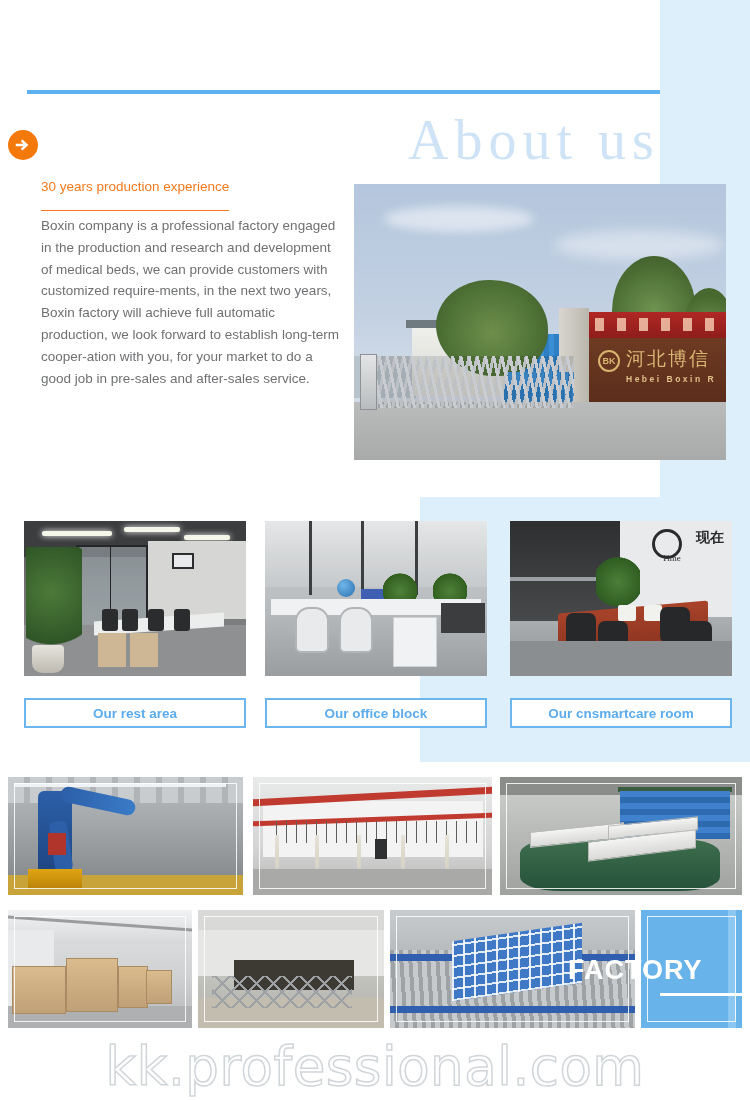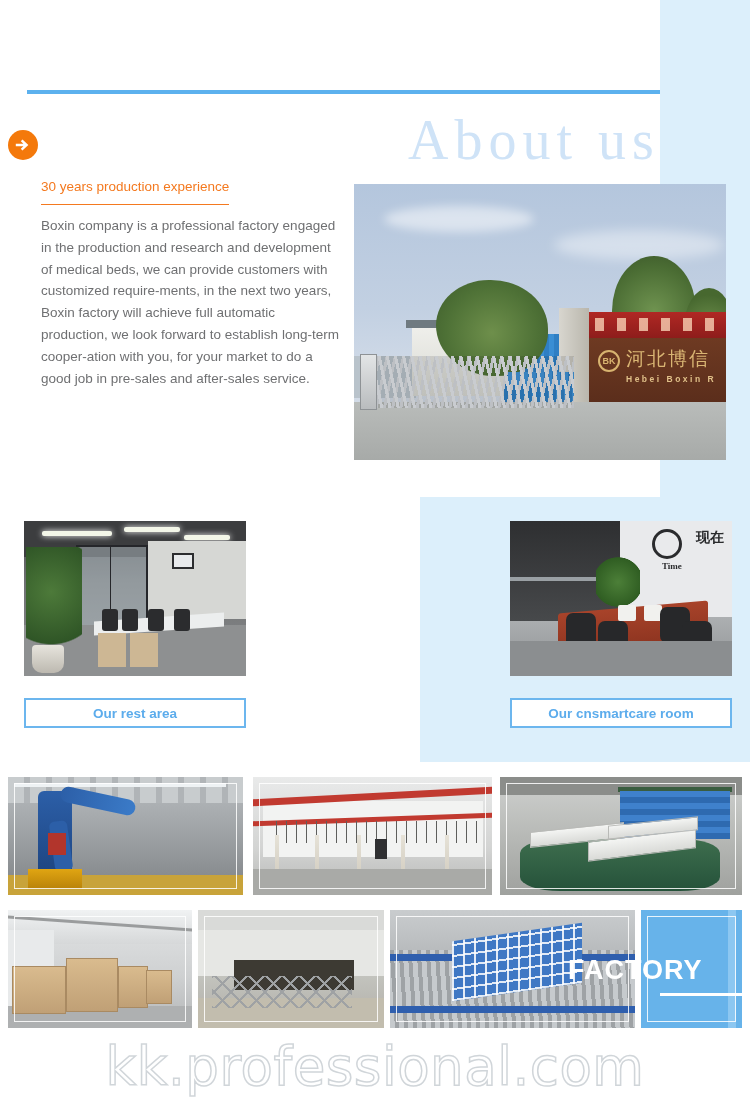--- a/index.html
+++ b/index.html
@@ -58,21 +58,21 @@
   .about-us-big {
     position:absolute; left:408px; top:112px;
     font-family:"Liberation Serif", serif;
     font-size:56px; color:#cfe3f7; letter-spacing:6px;
     white-space:nowrap; line-height:1;text-align:center;
   }
 
   .tagline {
     position:absolute; left:41px; top:179px;
     font-size:13.5px; color:#f4791f;
-    border-bottom:1px solid #f4791f; padding-bottom:10px;
+    border-bottom:1px solid #f4791f; padding-bottom:16px;
     white-space:nowrap;
   }
 
   .body-copy {
     position:absolute; left:41px; top:215px; width:300px;
     font-size:13.5px; color:#6f7072; line-height:21.8px;
   }
 
   .view-more {
     position:absolute; left:41px; top:434px;
@@ -193,22 +193,22 @@
     background:radial-gradient(circle at 35% 35%,#6fb6e8,#2a6fae); border-radius:50%; }
 
   
   .o3-bg { position:absolute; inset:0; background:linear-gradient(#d4d6d7 0%, #aeb1b3 60%, #8e9193 100%); }
   .o3-wall { position:absolute; left:108px; top:0; width:114px; height:96px; background:#e9eaec; }
   .o3-dark { position:absolute; left:0; top:0; width:110px; height:100px;
     background:linear-gradient(#2e2f31,#47494b); }
   .o3-rail { position:absolute; left:0; top:56px; width:112px; height:4px; background:#9aa0a4; }
   .o3-clock { position:absolute; left:142px; top:8px; width:30px; height:30px;
     border:3px solid #2a2b2d; border-radius:50%; }
-  .o3-time { position:absolute; left:152px; top:40px; font-size:9px; color:#2a2b2d;
-    font-weight:bold; font-family:"Liberation Serif", serif; }
+  .o3-time { position:absolute; left:152px; top:32px; font-size:9px; color:#2a2b2d;
+    font-weight:normal; font-family:"Liberation Serif", serif; }
   .o3-cn { position:absolute; left:186px; top:8px; font-size:14px; color:#2a2b2d;
     font-family:"DejaVu Sans", sans-serif; font-weight:bold; }
   .o3-table { position:absolute; left:48px; top:86px; width:150px; height:40px;
     background:linear-gradient(#a8432a,#8d3420); transform:skewY(-5deg); border-radius:3px; }
   .o3-chair { position:absolute; width:30px; height:36px; background:#27282a; border-radius:7px; }
   .o3-plant { position:absolute; left:86px; top:34px; width:44px; height:54px;
     background:radial-gradient(circle,#4c7f38 0%,#2f5d22 70%,transparent 72%); }
   .o3-pot { position:absolute; top:84px; width:18px; height:16px; background:#f1f1ee; border-radius:2px; }
   .o3-floor { position:absolute; left:0; top:120px; width:222px; height:35px; background:#8b8e90; }
 
@@ -403,20 +403,39 @@
         <div class="o1-chair" style="left:124px;"></div>
         <div class="o1-chair" style="left:150px;"></div>
         <div class="o1-box" style="left:74px;"></div>
         <div class="o1-box" style="left:106px;"></div>
         <div class="o1-plant"></div>
         <div class="o1-pot"></div>
       </div>
       <div class="pc-cap">Our rest area</div>
     </div>
 
+    <div class="photo-card" id="card-1">
+      <div class="pc-img">
+        <div class="o2-bg"></div>
+        <div class="o2-wall"></div>
+        <div class="o2-mull" style="left:44px;"></div>
+        <div class="o2-mull" style="left:96px;"></div>
+        <div class="o2-mull" style="left:150px;"></div>
+        <div class="o2-globe"></div>
+        <div class="o2-blue"></div>
+        <div class="o2-plant" style="left:118px;"></div>
+        <div class="o2-plant" style="left:168px;"></div>
+        <div class="o2-desk"></div>
+        <div class="o2-chair" style="left:30px;"></div>
+        <div class="o2-chair" style="left:74px;"></div>
+        <div class="o2-cab"></div>
+        <div class="o2-printer"></div>
+      </div>
+      <div class="pc-cap">Our office block</div>
+    </div>
 
     <div class="photo-card" id="card-2">
       <div class="pc-img">
         <div class="o3-bg"></div>
         <div class="o3-wall"></div>
         <div class="o3-dark"></div>
         <div class="o3-rail"></div>
         <div class="o3-clock"></div>
         <div class="o3-time">Time</div>
         <div class="o3-cn">现在</div>

